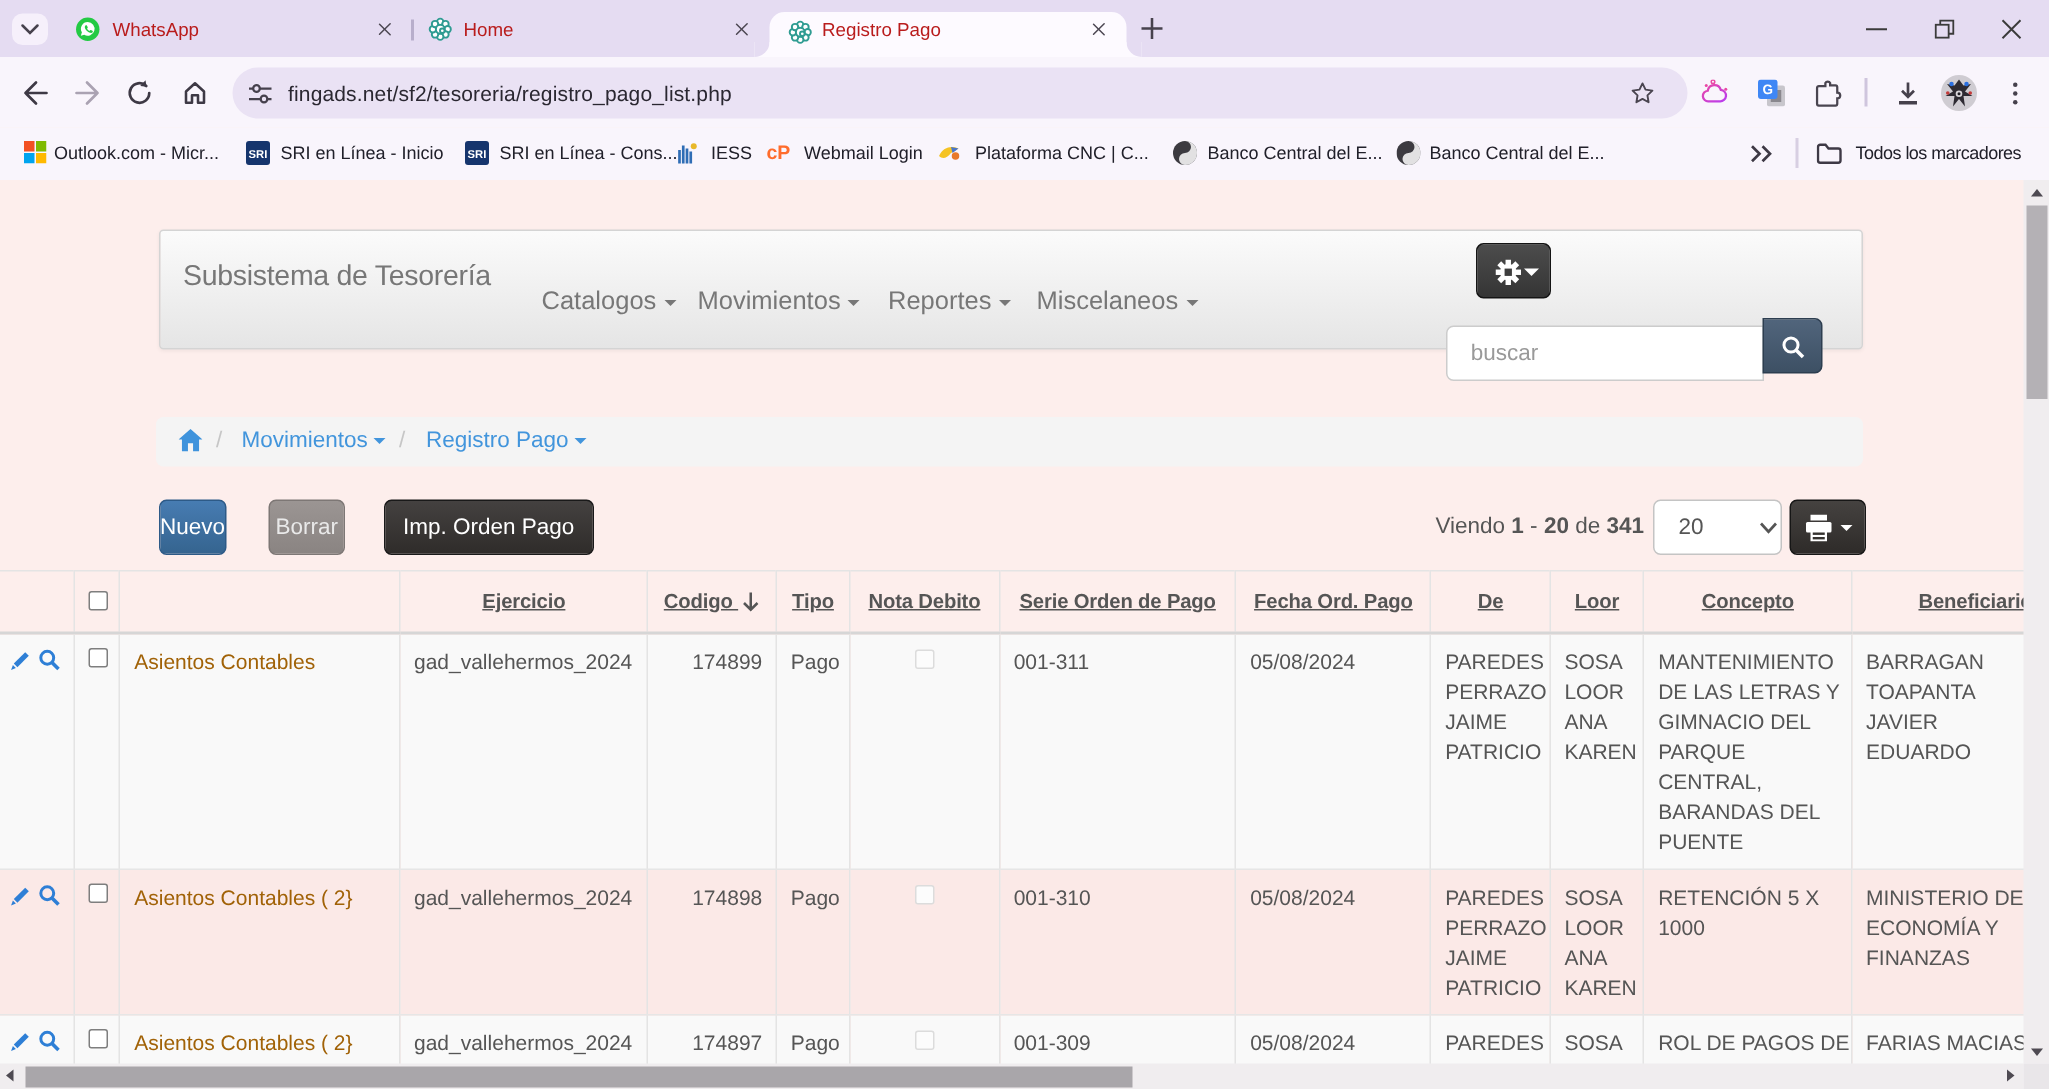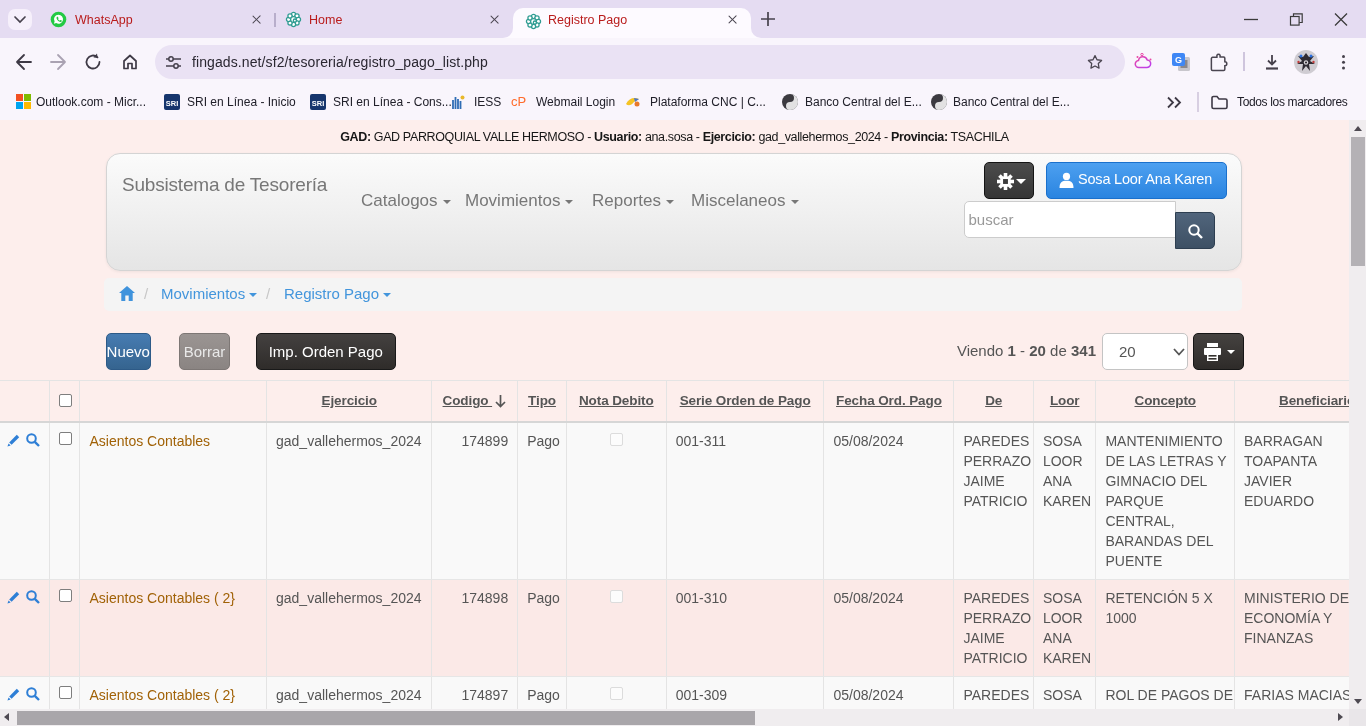--- a/index.html
+++ b/index.html
@@ -24,27 +24,27 @@
 
 .navic{position:absolute;top:53px}
 #pill{position:absolute;left:155px;top:45px;width:970px;height:34px;background:#eae2f4;border-radius:17px}
 #urltext{position:absolute;left:192px;top:54px;font-size:14px;color:#2a2731;letter-spacing:0.1px}
 
 .bm{position:absolute;top:95px;font-size:12px;color:#21202a;white-space:nowrap}
 .bmic{position:absolute;top:94px}
 
 #page{position:absolute;left:0;top:120px;width:1366px;height:606px;background:#fdeeec;overflow:hidden}
 #gadline{position:absolute;left:0;top:10px;width:1349px;text-align:center;font-size:12.5px;letter-spacing:-0.37px;color:#161616}
-#navpanel{position:absolute;left:106px;top:33px;width:1136px;height:118px;border:1px solid #d4d4d4;border-radius:14px;background:linear-gradient(#fbfbfb,#e5e5e5);box-shadow:0 1px 3px rgba(0,0,0,0.06)}
+#navpanel{position:absolute;left:106px;top:33px;width:1136px;height:80px;border:1px solid #d4d4d4;border-radius:3px;background:linear-gradient(#fbfbfb,#e5e5e5);box-shadow:0 1px 3px rgba(0,0,0,0.06)}
 #brand{position:absolute;left:15px;top:20px;font-size:19px;letter-spacing:-0.2px;color:#777}
 .navitem{position:absolute;top:37px;font-size:17px;color:#777}
 .caret{display:inline-block;width:0;height:0;border-left:4.5px solid transparent;border-right:4.5px solid transparent;border-top:4.5px solid #777;vertical-align:2px;margin-left:5px}
 #gearbtn{position:absolute;left:876.6px;top:8px;width:50px;height:37px;border-radius:5px;background:linear-gradient(#4c4c4c,#353535);border:1px solid #141414}
 #userbtn{position:absolute;left:939px;top:8px;width:180.6px;height:37px;border-radius:5px;background:linear-gradient(#4da0f0,#2a84e0);border:1px solid #1a70cc;color:#fff;font-size:14.5px;letter-spacing:-0.2px}
-#searchin{position:absolute;left:856.5px;top:47px;width:212px;height:37px;background:#fff;border:1px solid #cccccc;border-radius:5px 0 0 5px;color:#999;font-size:15px;line-height:35px;padding-left:4px}
+#searchin{position:absolute;left:856.5px;top:63px;width:212px;height:37px;background:#fff;border:1px solid #cccccc;border-radius:5px 0 0 5px;color:#999;font-size:15px;line-height:35px;padding-left:16px}
 #searchbtn{position:absolute;left:1067.6px;top:58px;width:40px;height:37px;background:linear-gradient(#51657c,#3d5064);border:1px solid #2d3e50;border-radius:0 5px 5px 0}
 #breadcrumb{position:absolute;left:104px;top:158px;width:1138px;height:33px;background:#f4f4f4;border-radius:5px;font-size:15px}
 .bclink{color:#4295dc}
 .bcaret{display:inline-block;width:0;height:0;border-left:4.5px solid transparent;border-right:4.5px solid transparent;border-top:4.5px solid #4295dc;vertical-align:2px;margin-left:4px}
 
 .pbtn{position:absolute;top:212.5px;height:37px;border-radius:5px;color:#fff;font-size:15px;text-align:center;line-height:35px}
 #viendo{position:absolute;left:896px;top:222px;width:200px;text-align:right;font-size:15px;color:#555}
 #pgselect{position:absolute;left:1102px;top:212.5px;width:86px;height:37px;background:#fff;border:1px solid #c4c4c4;border-radius:5px;font-size:15px;color:#555;line-height:35px;padding-left:16px}
 #printbtn{position:absolute;left:1193px;top:212.5px;width:51px;height:37px;background:linear-gradient(#454240,#2e2b29);border:1px solid #161616;border-radius:5px}
 
@@ -227,21 +227,21 @@
 <svg class="bmic" style="left:310px" width="16" height="16">
       <rect width="16" height="16" rx="2" fill="#16356d"></rect>
       <text x="8" y="11.5" font-size="7.5" fill="#fff" font-family="Liberation Sans" font-weight="bold" text-anchor="middle">SRI</text>
     </svg>
 <div class="bm" style="left:333px">SRI en Línea - Cons...</div>
 <svg class="bmic" style="left:450px" width="15" height="16" viewBox="0 0 15 16">
       <path d="M3 15 V6 M5.5 15 V3 M8 15 V5 M10.5 15 V7" stroke="#2f6db5" stroke-width="1.8"></path>
       <circle cx="12.5" cy="3.5" r="2" fill="#e8b82a"></circle>
     </svg>
 <div class="bm" style="left:474px">IESS</div>
-<div class="bm" style="left:511px;font-weight:normal;color:#ff6c2c;font-size:13px;top:94px">cP</div>
+<div class="bm" style="left:511px;font-weight:bold;color:#ff6c2c;font-size:13px;top:94px">cP</div>
 <div class="bm" style="left:536px">Webmail Login</div>
 <svg class="bmic" style="left:625px" width="16" height="16" viewBox="0 0 16 16">
       <path d="M1 10 C4 4 9 3 14 5 L9 8 C6 12 3 12 1 10 Z" fill="#f5c324"></path>
       <path d="M9 4 L14 5 L10 8 Z" fill="#4a76c9"></path>
       <circle cx="12" cy="10" r="2.5" fill="#e8792a"></circle>
     </svg>
 <div class="bm" style="left:650px">Plataforma CNC | C...</div>
 <svg class="bmic" style="left:782px" width="16" height="16">
       <circle cx="8" cy="8" r="8" fill="#3c3a40"></circle>
       <path d="M8 0 a8 8 0 0 1 0 16 a4 4 0 0 1 0-8 a4 4 0 0 0 0-8" fill="#fff" opacity="0.85"></path>
@@ -256,47 +256,39 @@
       <path d="M2 1.5 L7 6.5 L2 11.5 M9 1.5 L14 6.5 L9 11.5" fill="none" stroke="#3e3945" stroke-width="1.8"></path>
     </svg>
 <div class="abs" style="left:1197px;top:92px;width:1.5px;height:20px;background:#d8cfe2"></div>
 <svg class="abs" style="left:1211px;top:95px" width="17" height="15">
       <path d="M1 3 a1.5 1.5 0 0 1 1.5-1.5 H6 l2 2.5 h6.5 A1.5 1.5 0 0 1 16 5.5 V12 a1.5 1.5 0 0 1-1.5 1.5 h-12 A1.5 1.5 0 0 1 1 12 Z" fill="none" stroke="#3e3945" stroke-width="1.6"></path>
     </svg>
 <div class="bm" style="left:1237px;letter-spacing:-0.35px">Todos los marcadores</div>
 
 
 <div id="page">
-  <div id="gadline"><b>GAD:</b> GAD PARROQUIAL VALLE HERMOSO - <b>Usuario:</b> ana.sosa - <b>Ejercicio:</b> gad_vallehermos_2024 - <b>Provincia:</b> TSACHILA</div>
 
   <div id="navpanel">
     <div id="brand">Subsistema de Tesorería</div>
     <div class="navitem" style="left:254px">Catalogos<span class="caret"></span></div>
     <div class="navitem" style="left:358px">Movimientos<span class="caret"></span></div>
     <div class="navitem" style="left:485px">Reportes<span class="caret"></span></div>
     <div class="navitem" style="left:584px">Miscelaneos<span class="caret"></span></div>
     <div id="gearbtn">
       <svg style="position:absolute;left:12px;top:10px" width="17" height="17" viewBox="0 0 16 16">
             <g fill="#fff">
               <rect x="6.3" y="0" width="3.4" height="16"></rect>
               <rect x="0" y="6.3" width="16" height="3.4"></rect>
               <rect x="6.3" y="0" width="3.4" height="16" transform="rotate(45 8 8)"></rect>
               <rect x="6.3" y="0" width="3.4" height="16" transform="rotate(-45 8 8)"></rect>
               <circle cx="8" cy="8" r="5.2"></circle>
             </g>
             <rect x="5.7" y="5.7" width="4.6" height="4.6" fill="#3d3d3d"></rect>
           </svg>
       <div style="position:absolute;left:31px;top:16px;width:0;height:0;border-left:5px solid transparent;border-right:5px solid transparent;border-top:5px solid #fff"></div>
-    </div>
-    <div id="userbtn">
-      <svg style="position:absolute;left:12px;top:9px" width="15" height="16" viewBox="0 0 15 16">
-            <circle cx="7.5" cy="4.4" r="3.6" fill="#fff"></circle>
-            <path d="M0.5 16 C0.5 10.5 3 8.8 7.5 8.8 C12 8.8 14.5 10.5 14.5 16 Z" fill="#fff"></path>
-          </svg>
-      <span style="position:absolute;left:31px;top:8px">Sosa Loor Ana Karen</span>
     </div>
     <div id="searchin">buscar</div>
     <div id="searchbtn">
           <svg style="position:absolute;left:11px;top:10px" width="17" height="17" viewBox="0 0 17 17">
             <circle cx="7" cy="7" r="4.7" fill="none" stroke="#fff" stroke-width="2"></circle>
             <path d="M10.5 10.5 L15 15" stroke="#fff" stroke-width="2.4"></path>
           </svg>
         </div>
   </div>
 

